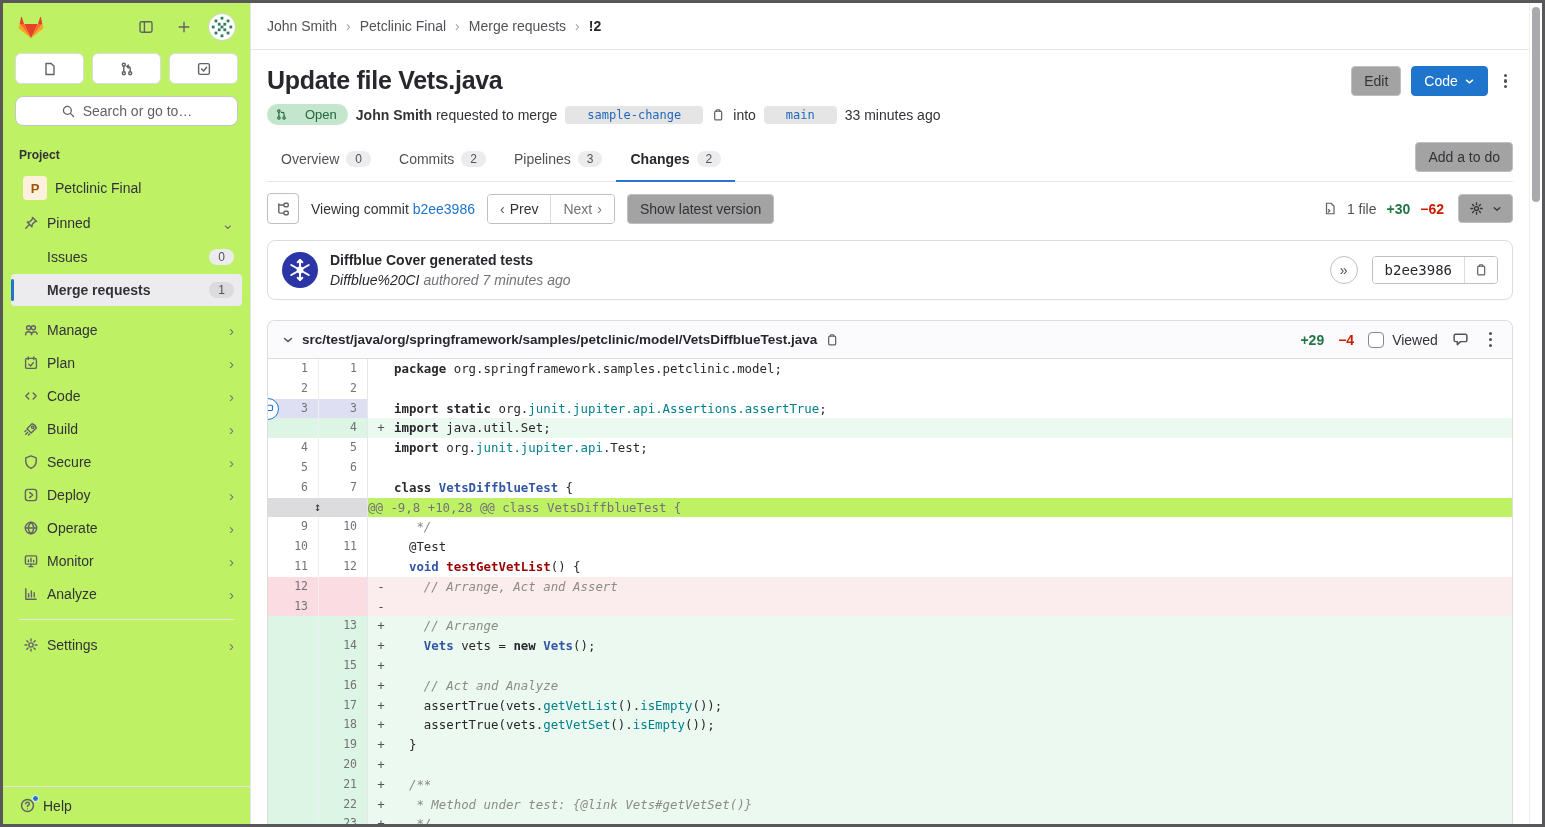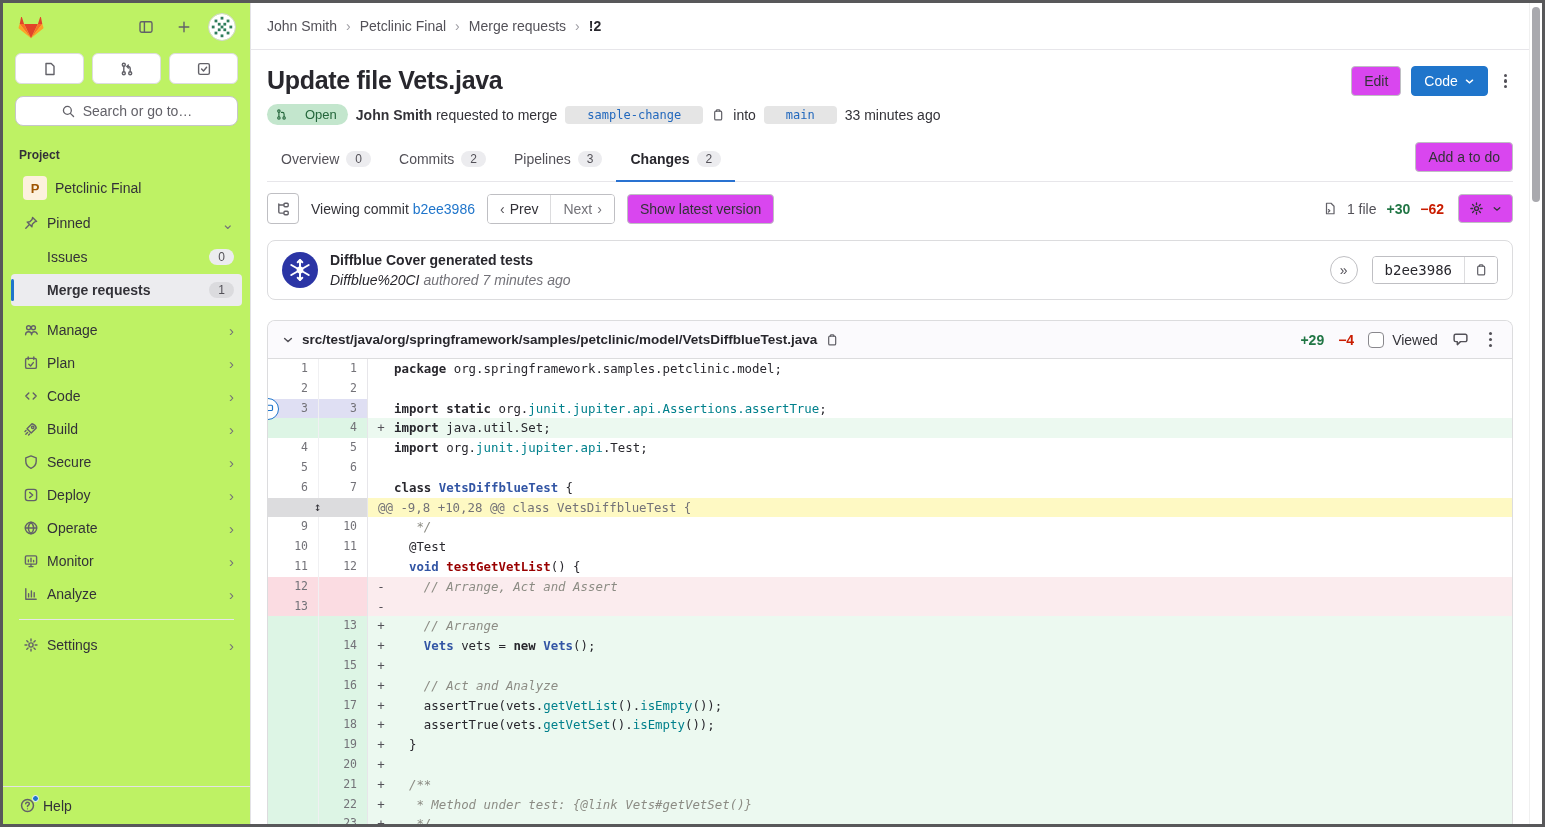--- a/index.html
+++ b/index.html
@@ -35,21 +35,21 @@
   
   .main { flex:1; min-width:0; display:flex; flex-direction:column; margin-right:13px; background:#fff; }
   .breadcrumb-bar { height:47px; min-height:47px; border-bottom:1px solid #e7e6ea; display:flex; align-items:center; padding:0 16px; gap:9px; font-size:14px; color:#535158; }
   .breadcrumb-bar .sep { color:#a09fa5; }
   .breadcrumb-bar .current { font-weight:700; color:#28272d; }
   .content { flex:1; padding:0 16px; display:flex; flex-direction:column; overflow:hidden; }
 
   .title-row { display:flex; align-items:flex-start; margin-top:16px; }
   .mr-title { font-size:25px; font-weight:700; color:#28272d; letter-spacing:-0.3px; }
   .title-actions { margin-left:auto; display:flex; align-items:center; gap:10px; }
-  .btn { display:inline-flex; align-items:center; gap:6px; border:1px solid #bfbfc3; background:#d946ef; color:#333238; border-radius:4px; font-size:14px; padding:6px 12px; font-family:inherit; cursor:pointer; }
+  .btn { display:inline-flex; align-items:center; gap:6px; border:1px solid #bfbfc3; background:#a3a3a3; color:#333238; border-radius:4px; font-size:14px; padding:6px 12px; font-family:inherit; cursor:pointer; }
   .btn.primary { background:#1f75cb; border-color:#1f75cb; color:#fff; }
 
   .meta-row { display:flex; align-items:center; gap:8px; margin-top:8px; font-size:14px; color:#333238; flex-wrap:nowrap; }
   .badge-open { display:inline-flex; align-items:center; gap:17px; background:#c3e6cd; color:#24663b; border-radius:12px; padding:3px 11px 3px 8px; font-size:13px; font-weight:500; }
   .branch-pill { background:#e5e5e5; color:#2268bd; border-radius:4px; padding:2px 22px; font-family:"DejaVu Sans Mono", monospace; font-size:12px; }
   .bold { font-weight:700; }
 
   .tabs-row { display:flex; align-items:flex-end; border-bottom:1px solid #e7e6ea; margin-top:14px; position:relative; }
   .tab { display:flex; align-items:center; gap:7px; font-size:14px; color:#535158; padding:12px 14px 13px 14px; border-bottom:2px solid transparent; margin-bottom:-1px; }
   .tab.active { color:#28272d; font-weight:700; border-bottom-color:#2972d1; }
@@ -93,21 +93,21 @@
   .gnum.n2 { border-left:1px solid #f0f0f2; }
   .gnum.last { border-right:1px solid #e7e6ea; }
   .dcode { white-space:pre; line-height:19.8px; display:flex; }
   .dmark { width:26px; min-width:26px; text-align:center; color:#545158; }
   .d-row.add .gnum { background:#ddf5e5; }
   .d-row.add .dcode { background:#ecf9f0; }
   .d-row.del .gnum { background:#fbdce2; }
   .d-row.del .dcode { background:#fbecee; }
   .d-row.hl .gnum { background:#dfdff3; }
   .d-row.match .gmatch { grid-column:1 / 3; background:#dcdcde; text-align:center; line-height:19.8px; color:#333238; font-size:12px; border-right:1px solid #e7e6ea; }
-  .d-row.match .dcode { background:#fef9c3; color:#737278; padding-left:10px; }
+  .d-row.match .dcode { background:#bef264; color:#737278; }
   .comment-bubble { position:absolute; left:-11px; top:-1px; width:22px; height:22px; border-radius:50%; background:#fff; border:1.5px solid #1f75cb; display:flex; align-items:center; justify-content:center; z-index:5; }
 
   .tok-k { font-weight:700; color:#28272d; }
   .tok-kt { font-weight:700; color:#3255a4; }
   .tok-nc { font-weight:700; color:#3255a4; }
   .tok-nf { font-weight:700; color:#990000; }
   .tok-na { color:#00808c; }
   .tok-c { font-style:italic; color:#8c8c84; }
   .tok-p { color:#28272d; }
 

